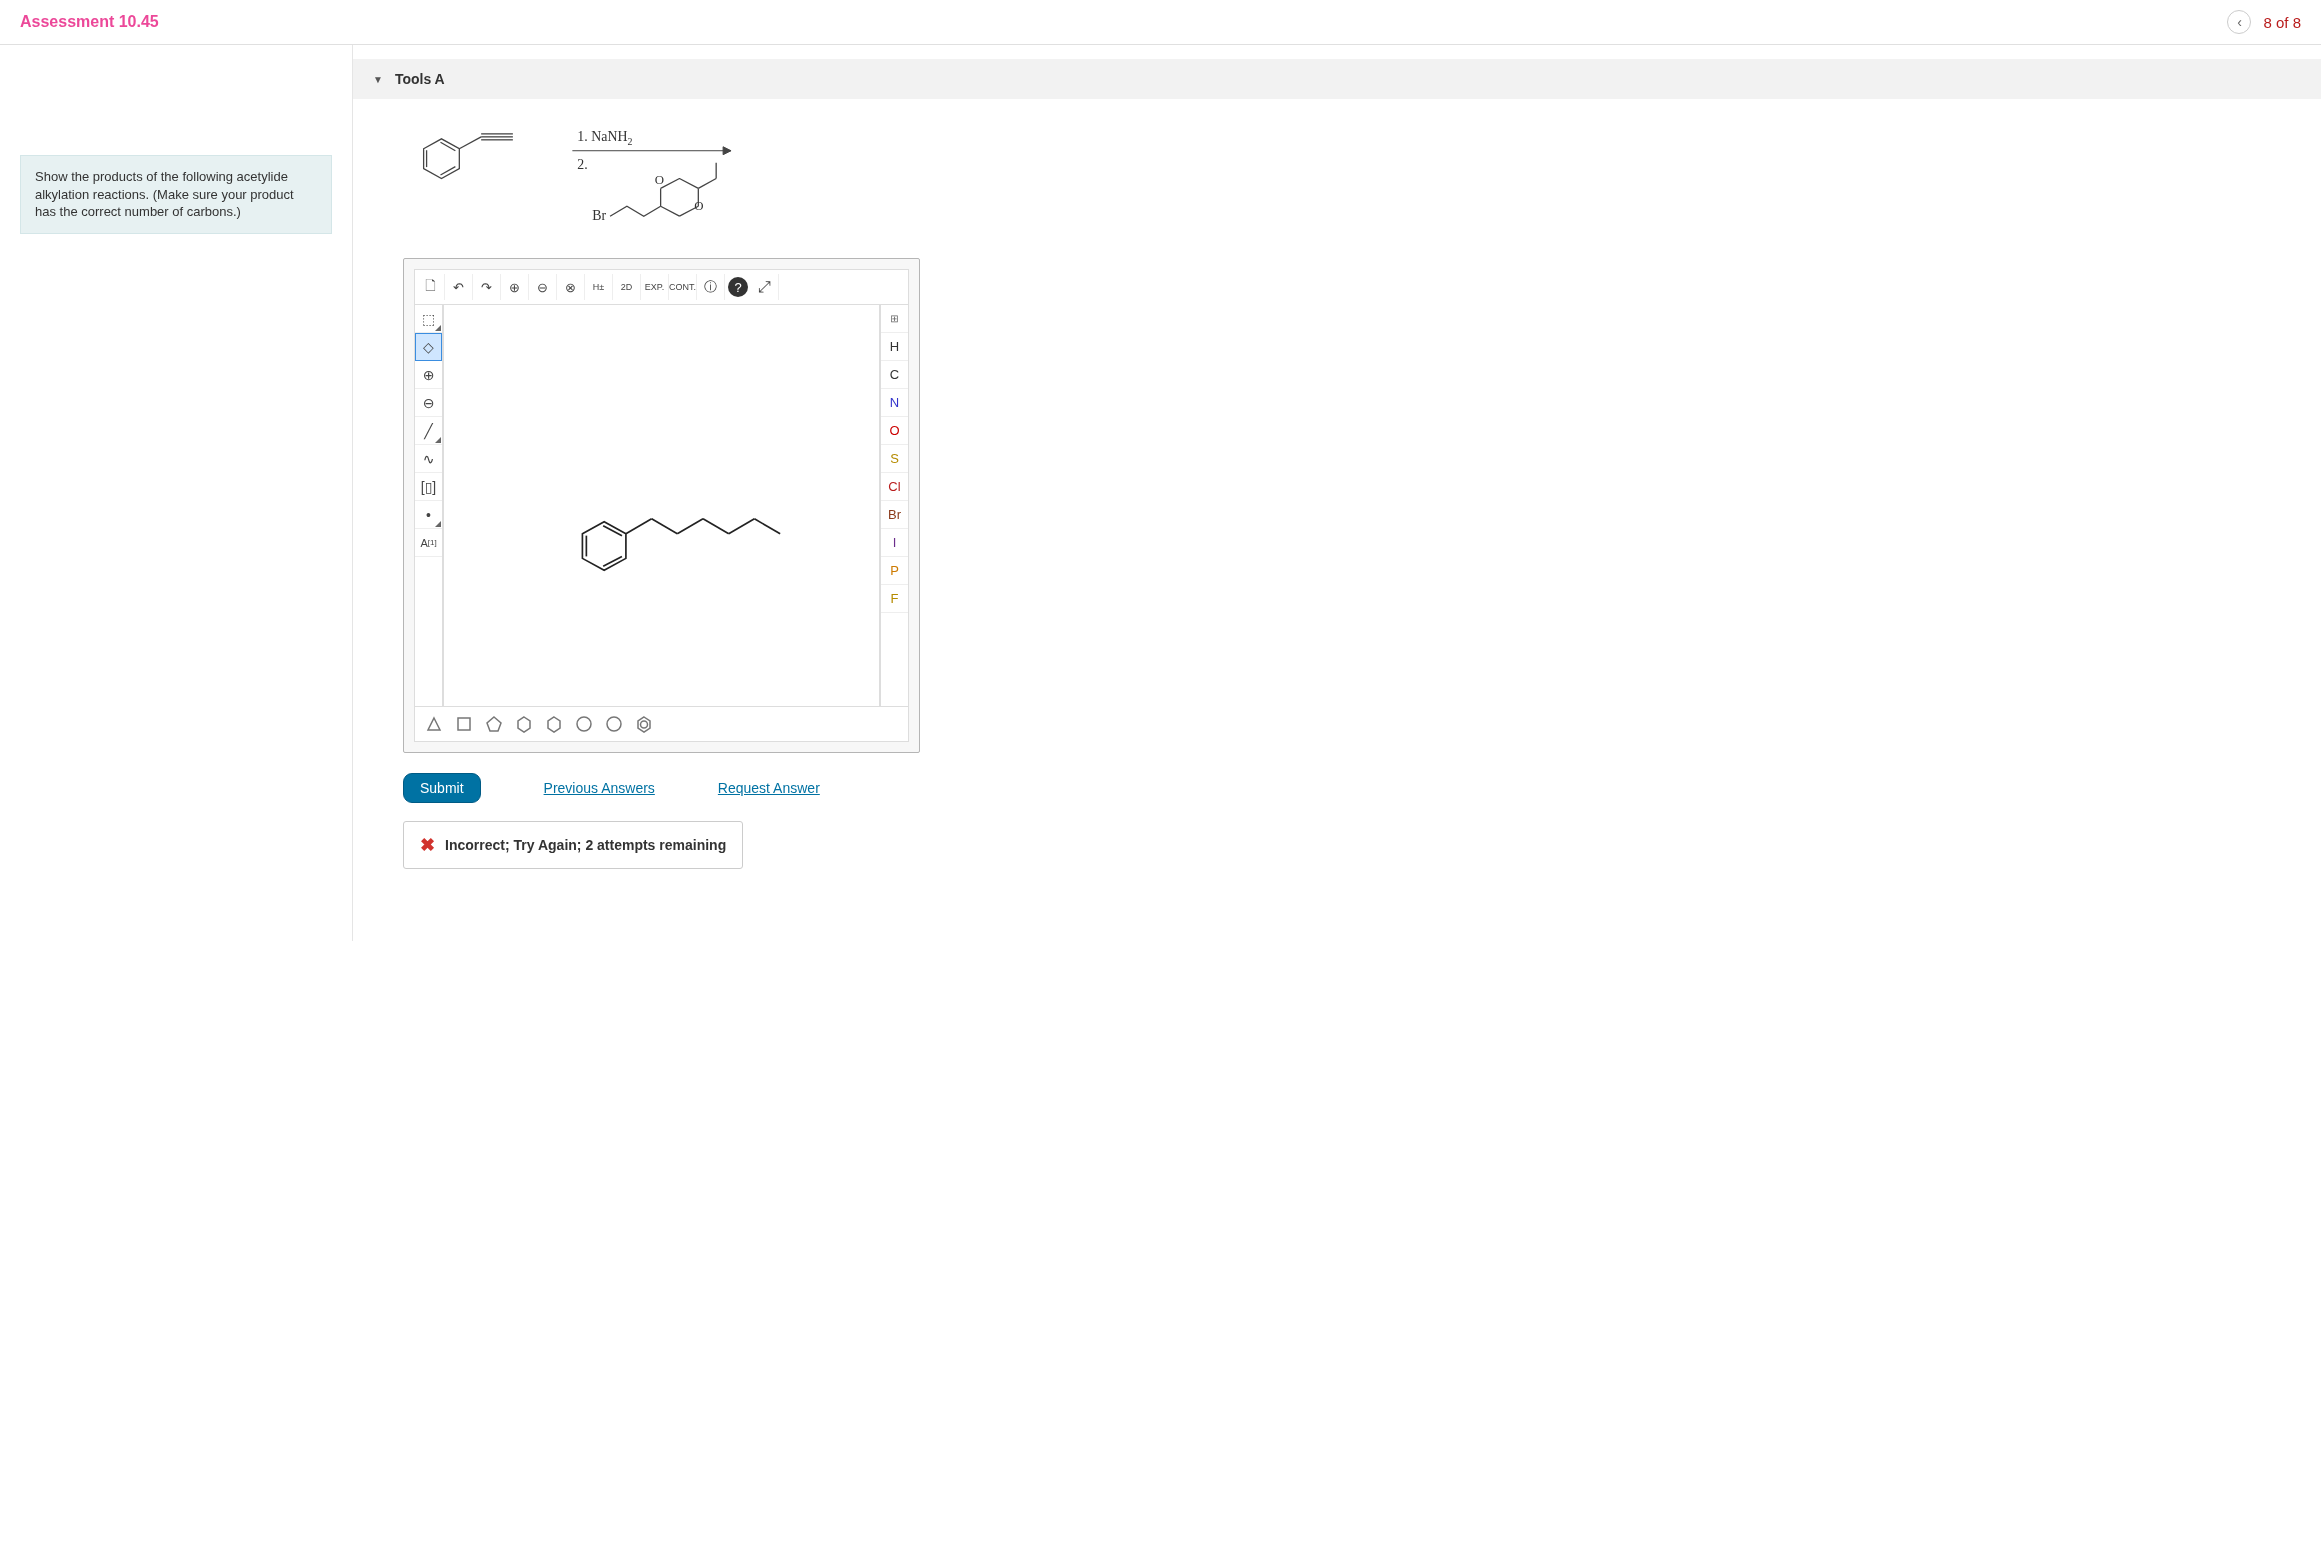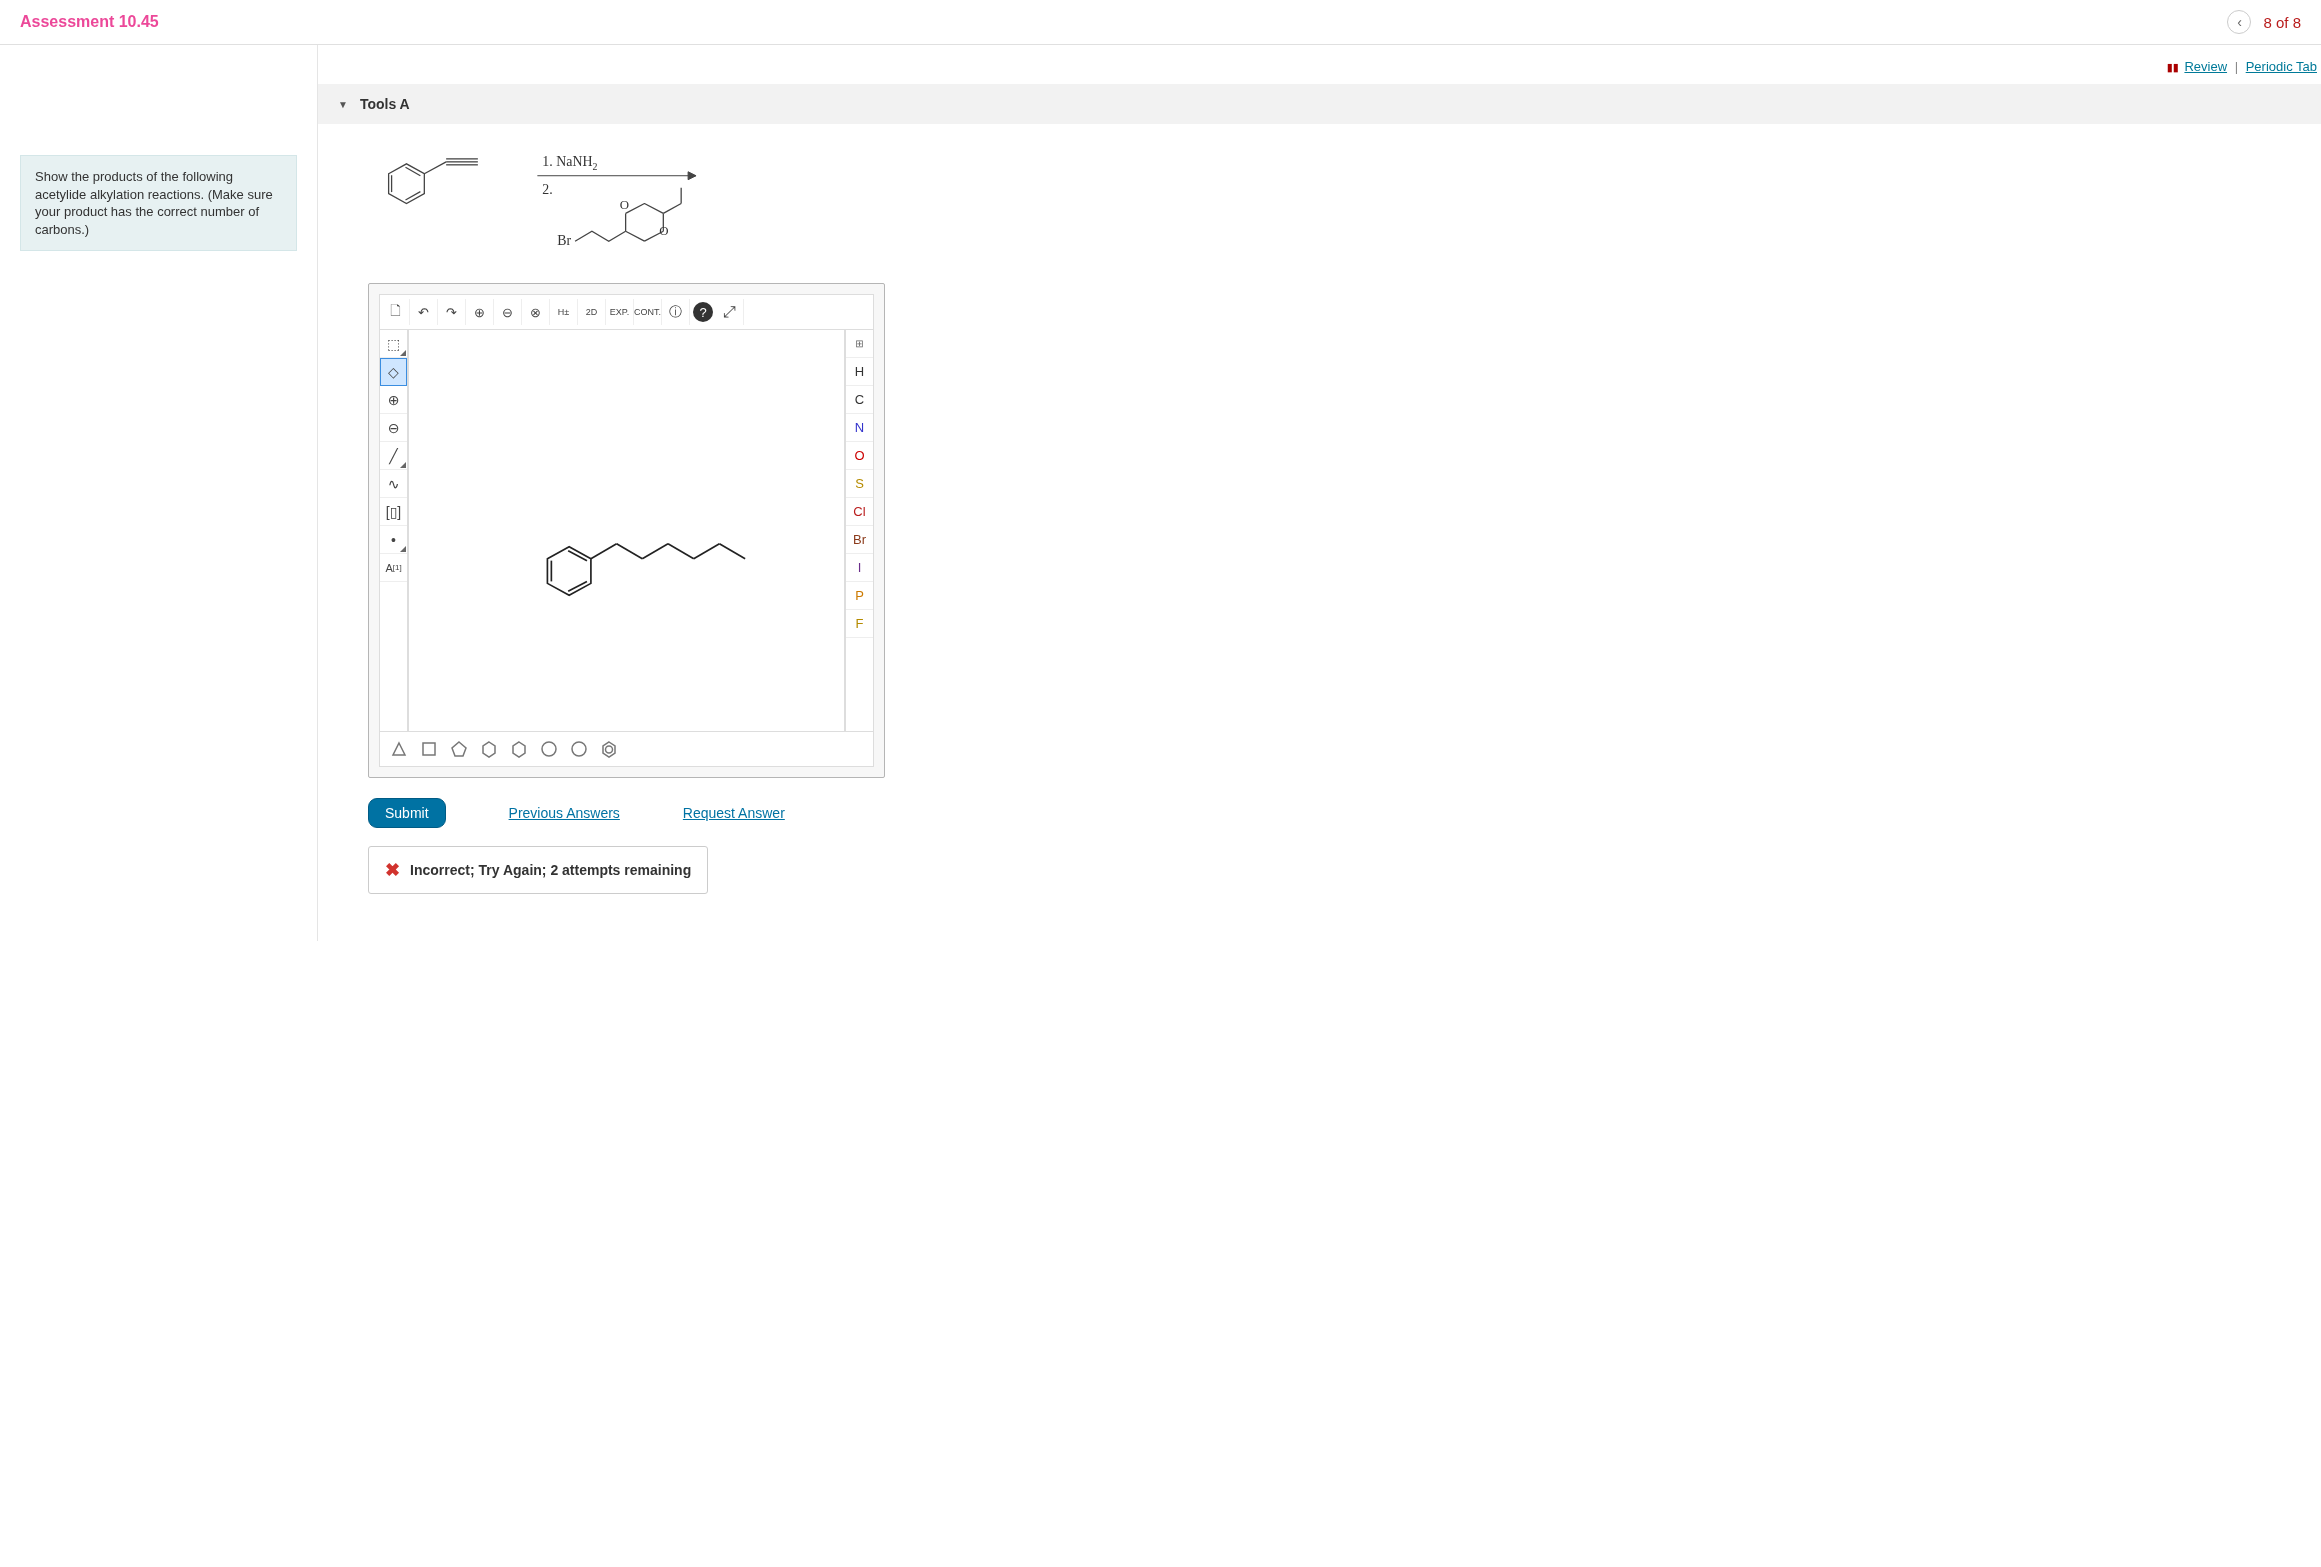--- a/index.html
+++ b/index.html
@@ -22,21 +22,21 @@
     width:24px; height:24px; border:1px solid #ccc; border-radius:50%;
     display:flex; align-items:center; justify-content:center;
     cursor:pointer; font-size:14px; color:#666;
   }
   .page-count { font-size:15px; color:#b91c1c;text-align:right; }
 
   .main {
     display:flex;
   }
   .left-col {
-    width: 318px;
+    width: 353px;
     padding: 20px;
     border-right: 1px solid #e5e5e5;
     min-height: 896px;
   }
   .prompt-box {
     background:#e7f1f2;
     border:1px solid #d4e6e8;
     padding:12px 14px;
     font-size:13px;
     line-height:1.35;
@@ -206,26 +206,20 @@
   </div>
 </div>
 
 <div class="main">
   <div class="left-col">
     <div style="height:90px;"></div>
     <div class="prompt-box">Show the products of the following acetylide alkylation reactions. (Make sure your product has the correct number of carbons.)</div>
   </div>
 
   <div class="right-col">
-    <div class="review-bar">
-      <span class="review-icon">▮▮</span>
-      <a>Review</a>
-      <span class="sep">|</span>
-      <a>Periodic Tab</a>
-    </div>
 
     <div class="part-header">
       <span class="collapse-arrow">▼</span>
       <span>Tools A</span>
     </div>
 
     <div class="content-block">
       
       <div class="reaction-figure">
         <svg width="428" height="119" viewBox="0 0 430 120">

